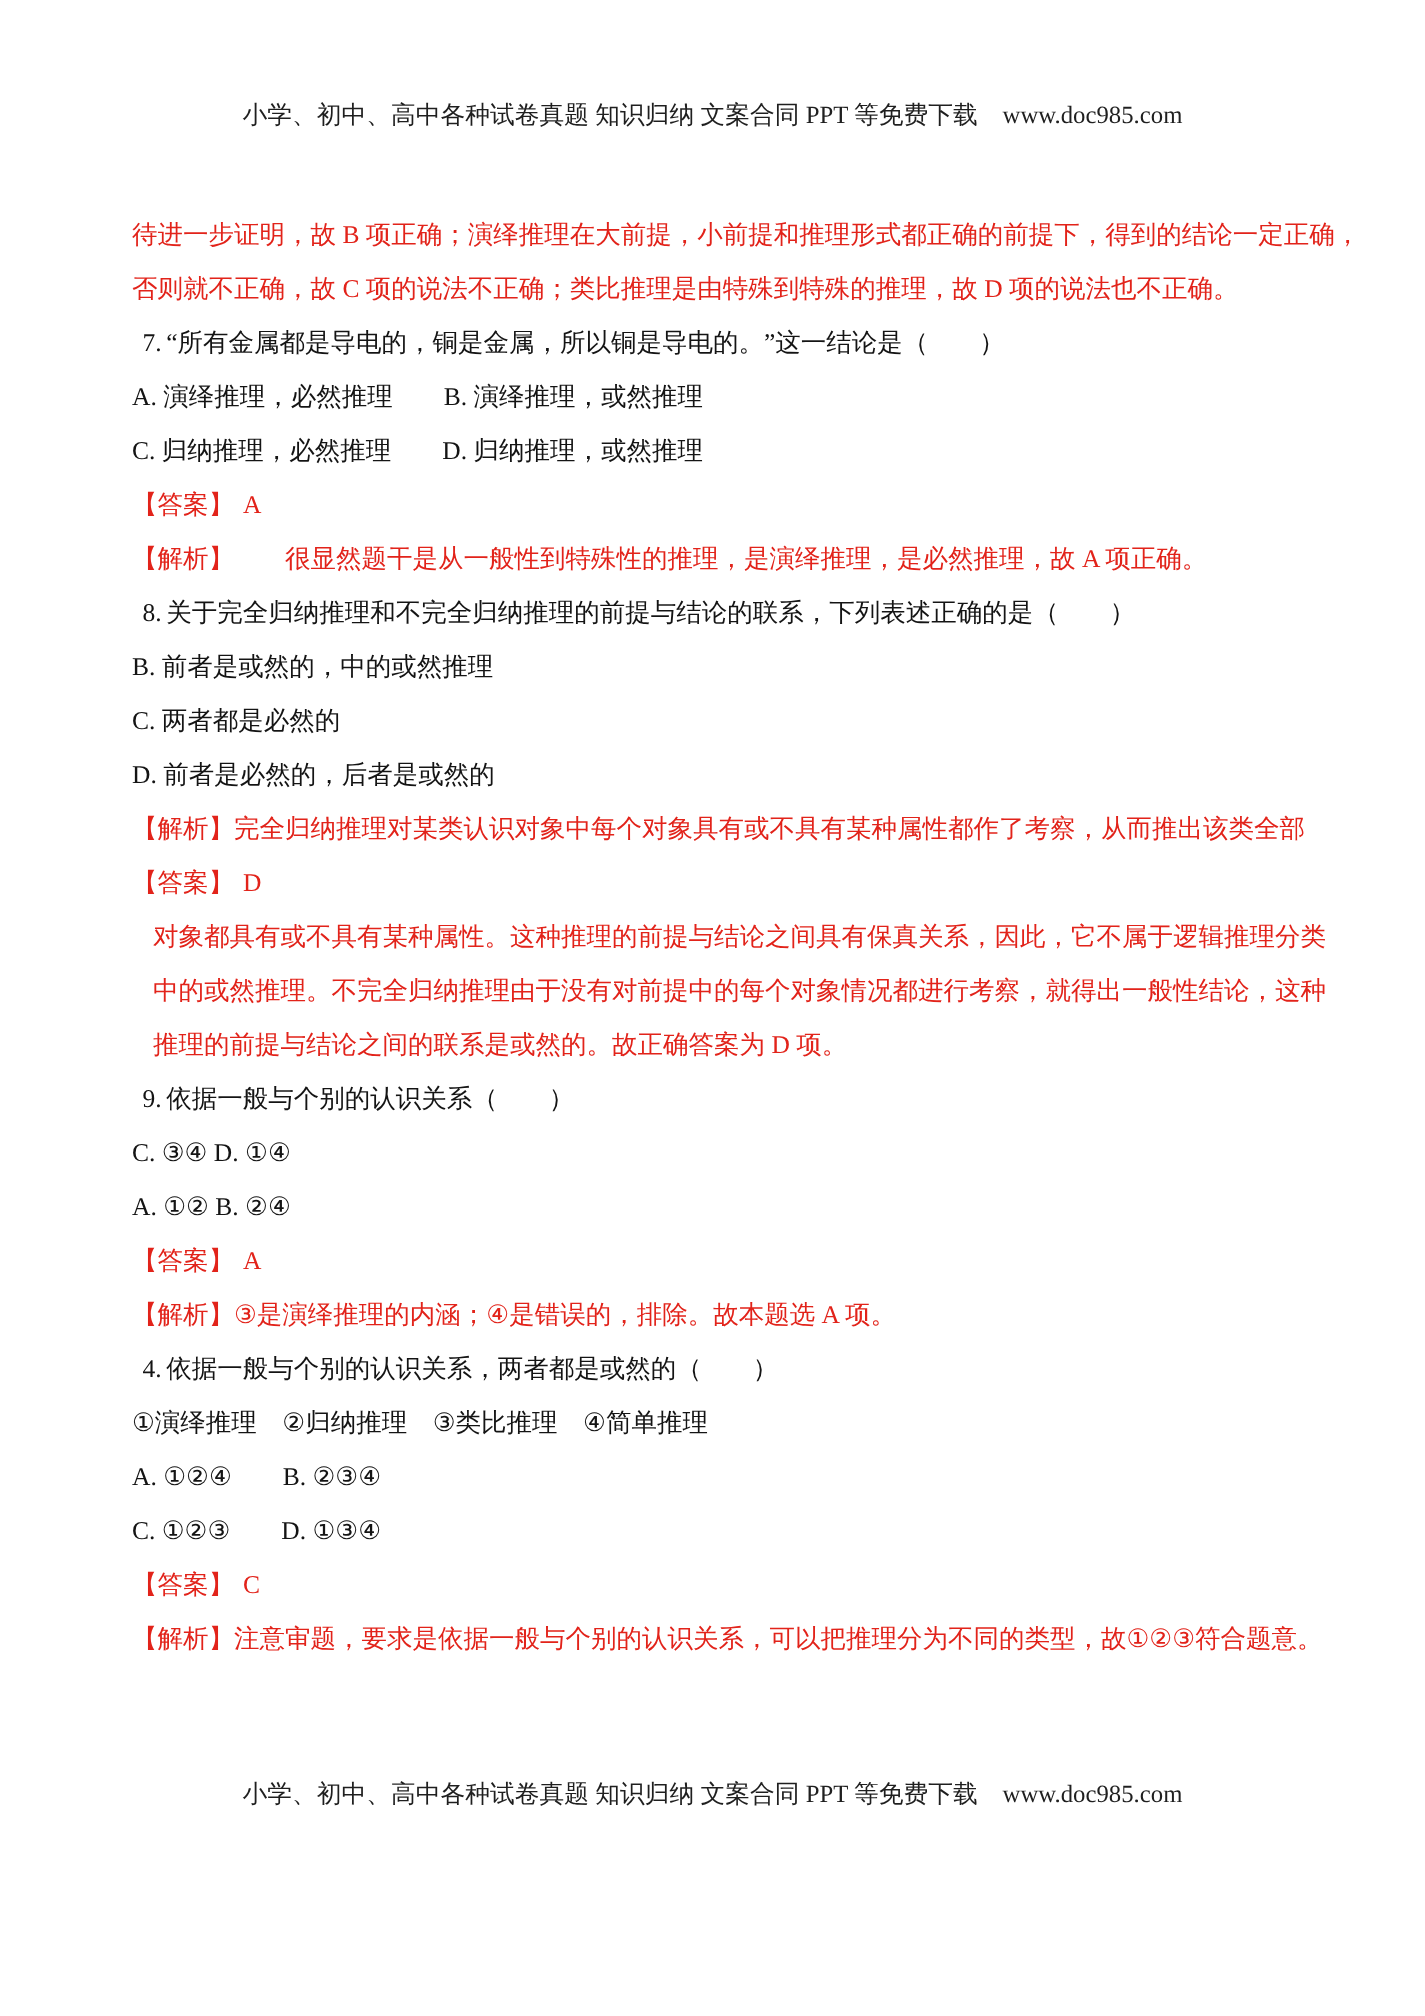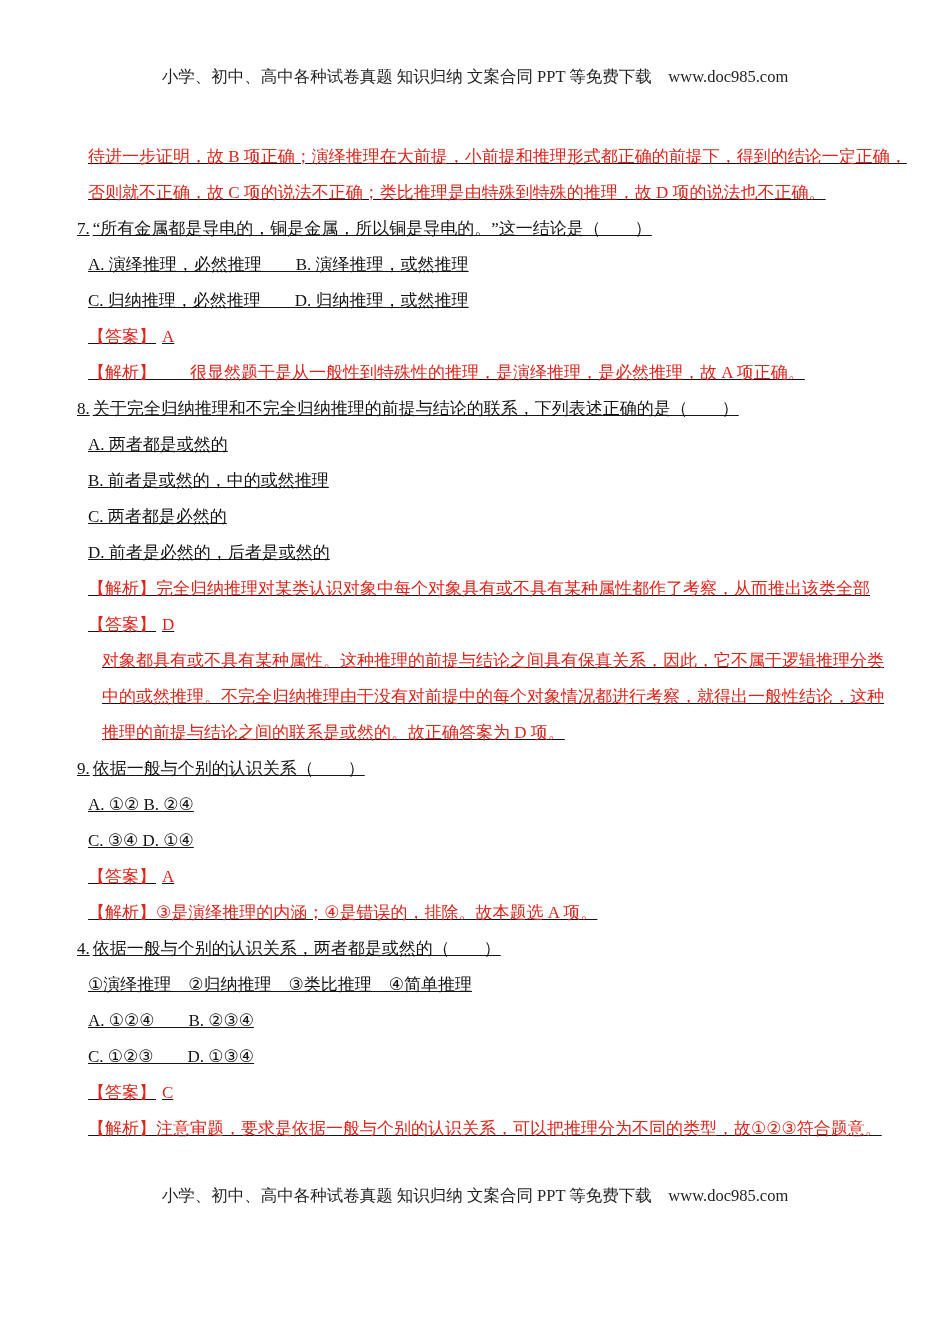--- a/index.html
+++ b/index.html
@@ -22,27 +22,27 @@
     color: #1f1f1f;
     white-space: pre;
   }
   .header { top: 59px; }
   .footer { top: 1178px; }
   .content {
     position: absolute;
     top: 139px;
     left: 77px;
     right: 55px;
-    text-decoration: underline;
   }
   .l {
     font-size: 17px;
     line-height: 36px;
     height: 36px;
     white-space: pre;
+    margin-left: 18px;
   }
   .red { color: #e2231a; }
   .ml1 { margin-left: 11px; }
   .ml2 { margin-left: 25px; }
   .qnum { margin-right: 3px; }
   .answer-value { margin-left: 6px; }
 </style>
 </head>
 <body>
 
@@ -55,33 +55,32 @@
     <div class="l red ml1">待进一步证明，故 B 项正确；演绎推理在大前提，小前提和推理形式都正确的前提下，得到的结论一定正确，</div>
     <div class="l red ml1">否则就不正确，故 C 项的说法不正确；类比推理是由特殊到特殊的推理，故 D 项的说法也不正确。</div>
 
     <div class="l"><span class="qnum">7.</span><span>“所有金属都是导电的，铜是金属，所以铜是导电的。”这一结论是（　　）</span></div>
     <div class="l ml1">A. 演绎推理，必然推理　　B. 演绎推理，或然推理</div>
     <div class="l ml1">C. 归纳推理，必然推理　　D. 归纳推理，或然推理</div>
     <div class="l red ml1"><span>【答案】</span><span class="answer-value">A</span></div>
     <div class="l red ml1">【解析】　　很显然题干是从一般性到特殊性的推理，是演绎推理，是必然推理，故 A 项正确。</div>
 
     <div class="l"><span class="qnum">8.</span><span>关于完全归纳推理和不完全归纳推理的前提与结论的联系，下列表述正确的是（　　）</span></div>
-    <div class="l ml1">A. 两者都是或然的</div>
     <div class="l ml1">B. 前者是或然的，中的或然推理</div>
     <div class="l ml1">C. 两者都是必然的</div>
     <div class="l ml1">D. 前者是必然的，后者是或然的</div>
     <div class="l red ml1">【解析】完全归纳推理对某类认识对象中每个对象具有或不具有某种属性都作了考察，从而推出该类全部</div>
     <div class="l red ml1"><span>【答案】</span><span class="answer-value">D</span></div>
     <div class="l red ml2">对象都具有或不具有某种属性。这种推理的前提与结论之间具有保真关系，因此，它不属于逻辑推理分类</div>
     <div class="l red ml2">中的或然推理。不完全归纳推理由于没有对前提中的每个对象情况都进行考察，就得出一般性结论，这种</div>
     <div class="l red ml2">推理的前提与结论之间的联系是或然的。故正确答案为 D 项。</div>
 
     <div class="l"><span class="qnum">9.</span><span>依据一般与个别的认识关系（　　）</span></div>
+    <div class="l ml1">C. ③④ D. ①④</div>
     <div class="l ml1">A. ①② B. ②④</div>
-    <div class="l ml1">C. ③④ D. ①④</div>
     <div class="l red ml1"><span>【答案】</span><span class="answer-value">A</span></div>
     <div class="l red ml1">【解析】③是演绎推理的内涵；④是错误的，排除。故本题选 A 项。</div>
 
     <div class="l"><span class="qnum">4.</span><span>依据一般与个别的认识关系，两者都是或然的（　　）</span></div>
     <div class="l ml1">①演绎推理　②归纳推理　③类比推理　④简单推理</div>
     <div class="l ml1">A. ①②④　　B. ②③④</div>
     <div class="l ml1">C. ①②③　　D. ①③④</div>
     <div class="l red ml1"><span>【答案】</span><span class="answer-value">C</span></div>
     <div class="l red ml1">【解析】注意审题，要求是依据一般与个别的认识关系，可以把推理分为不同的类型，故①②③符合题意。</div>
 

